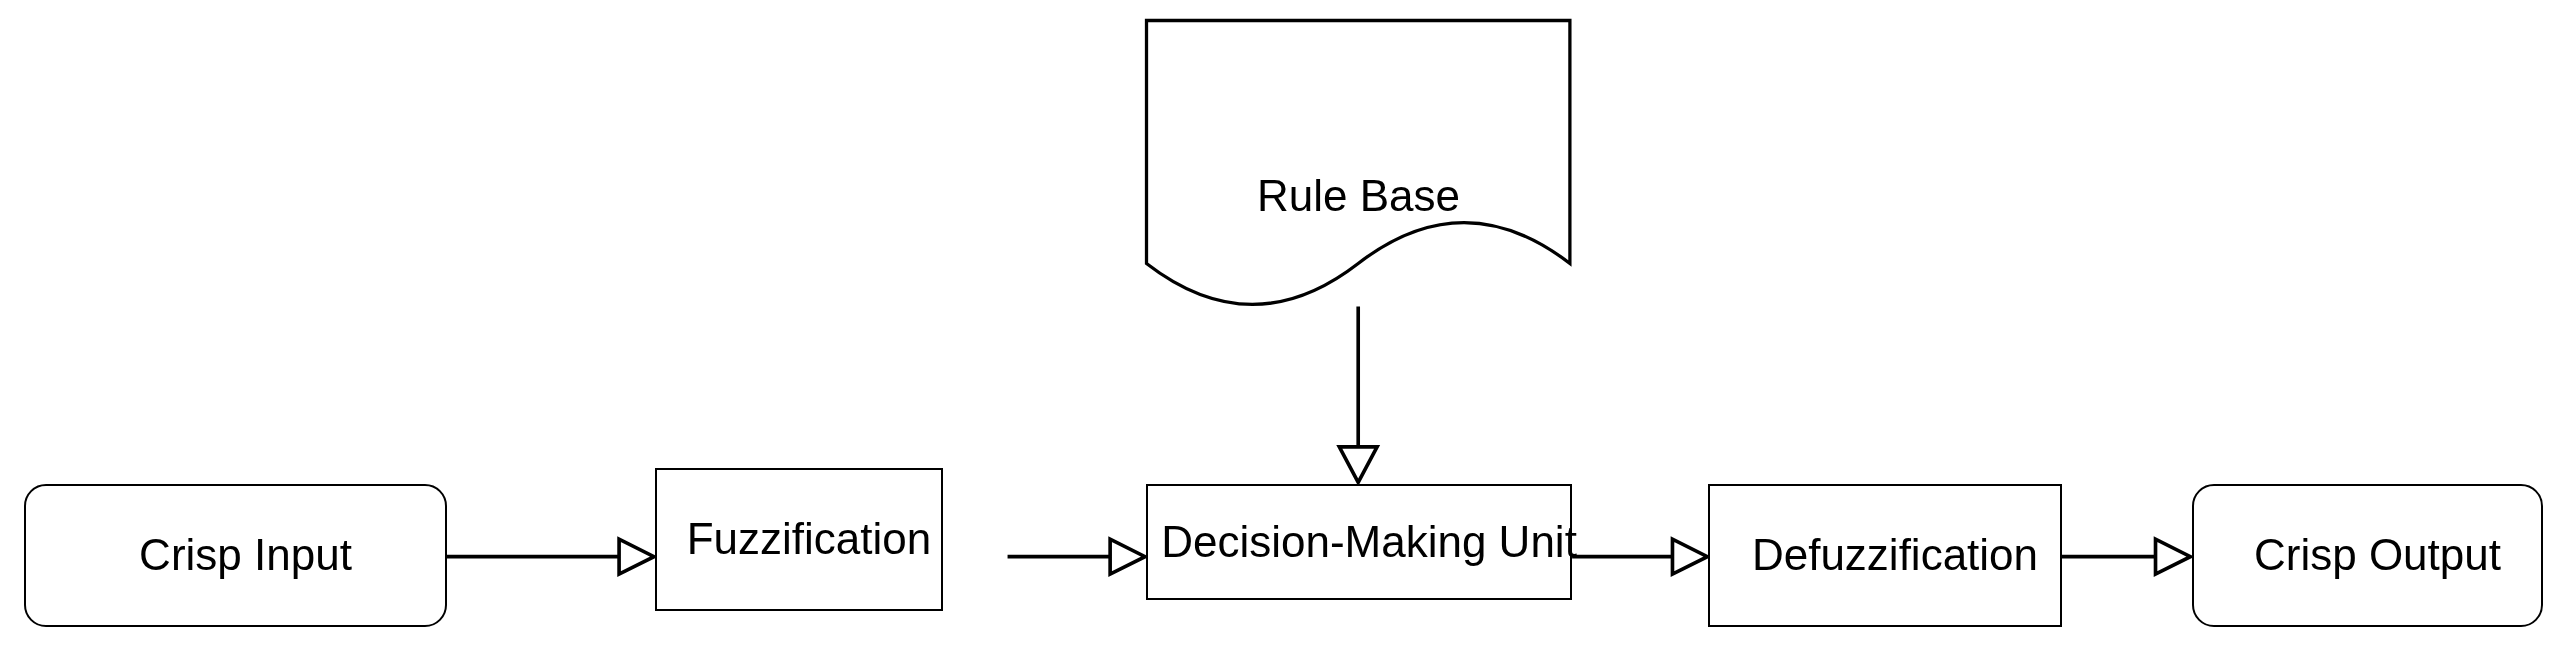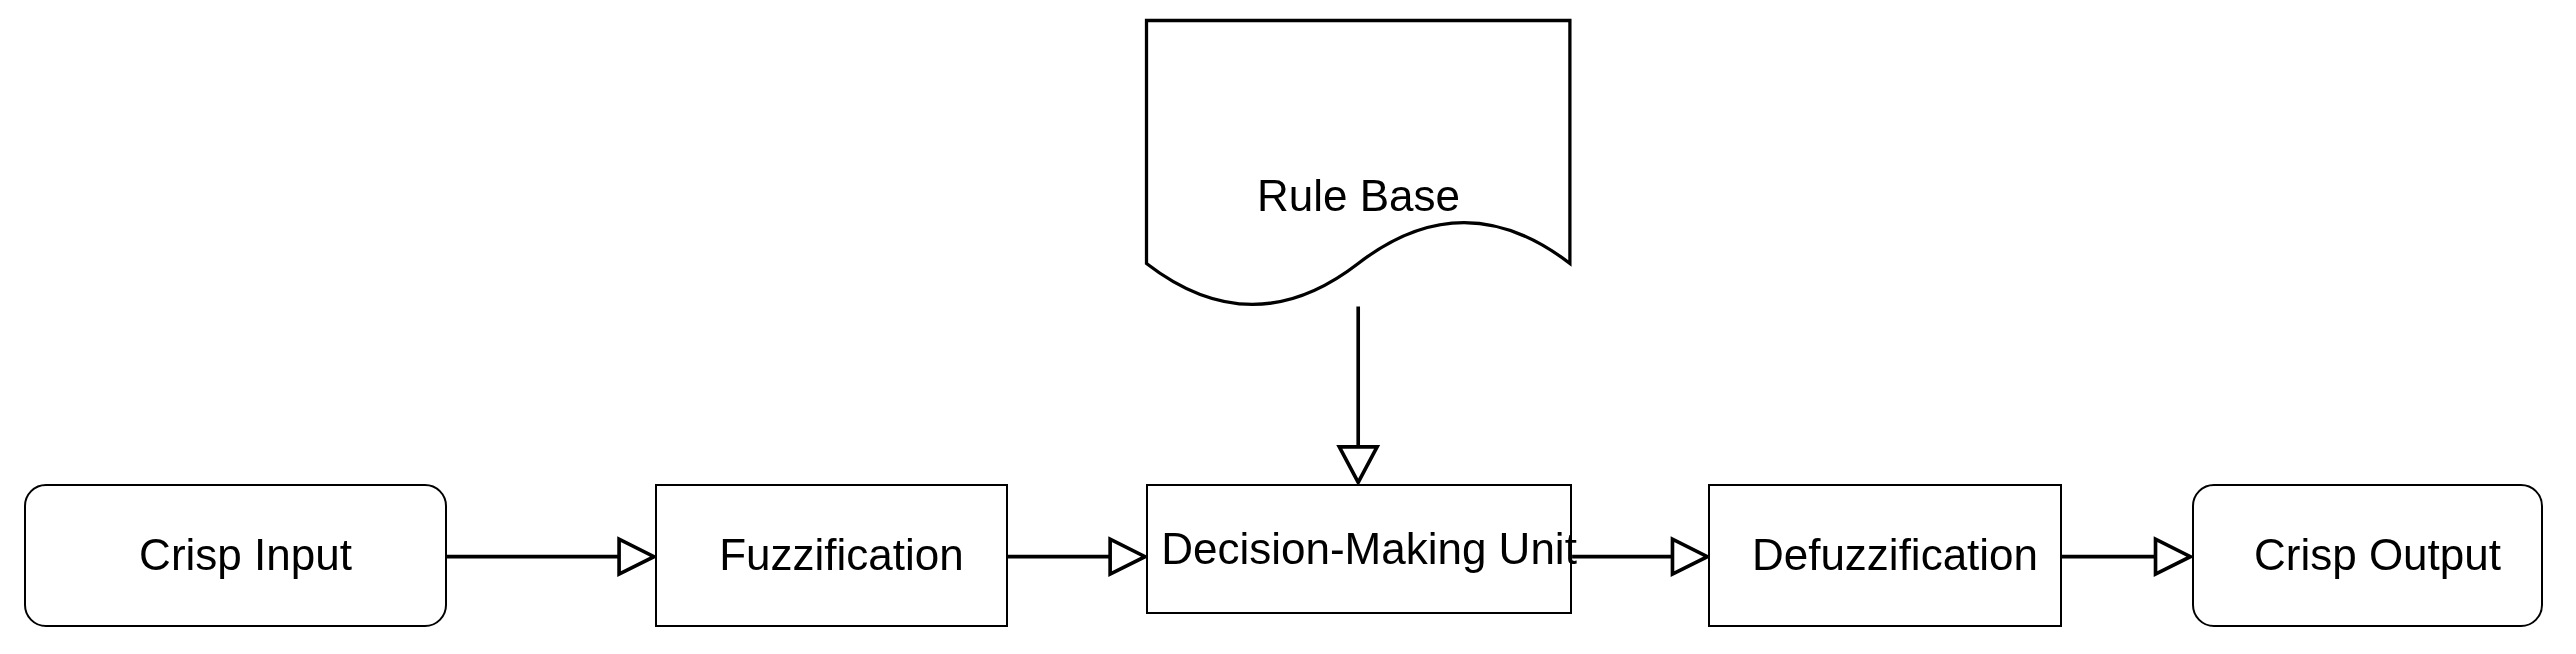--- a/index.html
+++ b/index.html
@@ -34,22 +34,22 @@
     justify-content: center;
     font-size: 44px;
     line-height: 1.1;
     white-space: nowrap;
     color: #000000;
     padding-left: 20px;
   }
   .rounded { border-radius: 22px; }
 
   #node-crisp-input        { left: 24px;   top: 484px; width: 423px; height: 143px; }
-  #node-fuzzification      { left: 655px;  top: 484px; width: 353px; height: 143px; }
-  #node-decision           { left: 1146px; top: 484px; width: 426px; height: 130px; }
+  #node-fuzzification      { left: 655px;  top: 468px; width: 288px; height: 143px; }
+  #node-decision           { left: 1146px; top: 484px; width: 426px; height: 116px; }
   #node-defuzzification    { left: 1708px; top: 484px; width: 354px; height: 143px; }
   #node-crisp-output       { left: 2192px; top: 484px; width: 351px; height: 143px; }
 
   
   #node-rule-base-label {
     position: absolute;
     left: 1147px; top: 20.4px;
     width: 423px; height: 201px;
     display: flex;
     align-items: flex-end;

